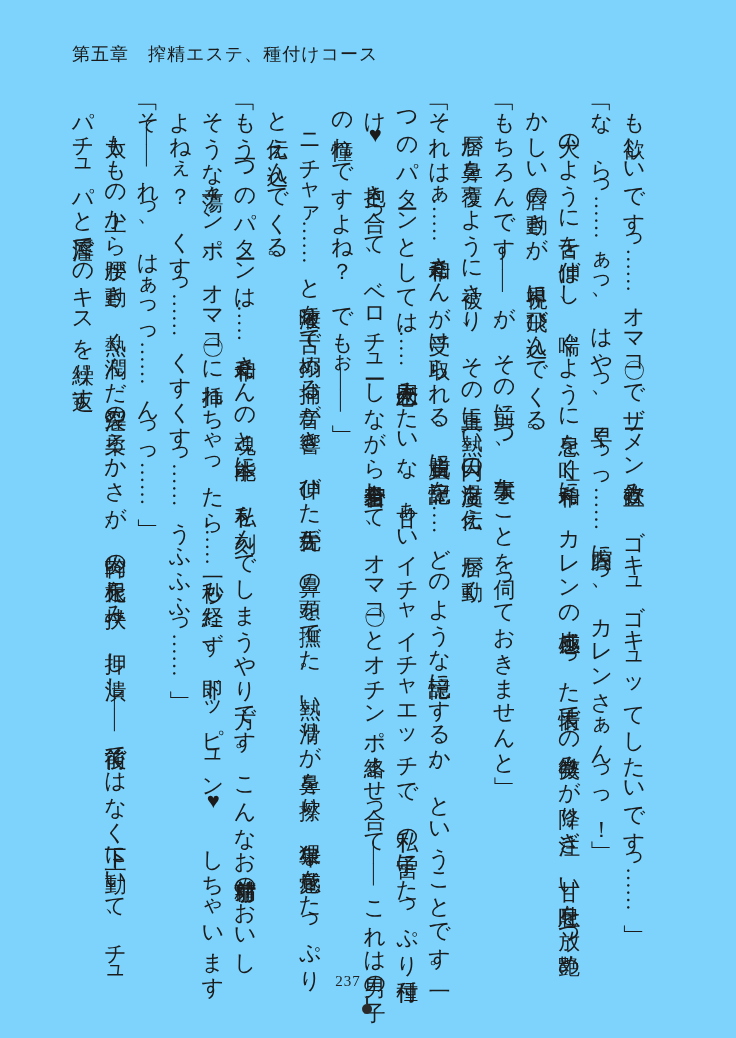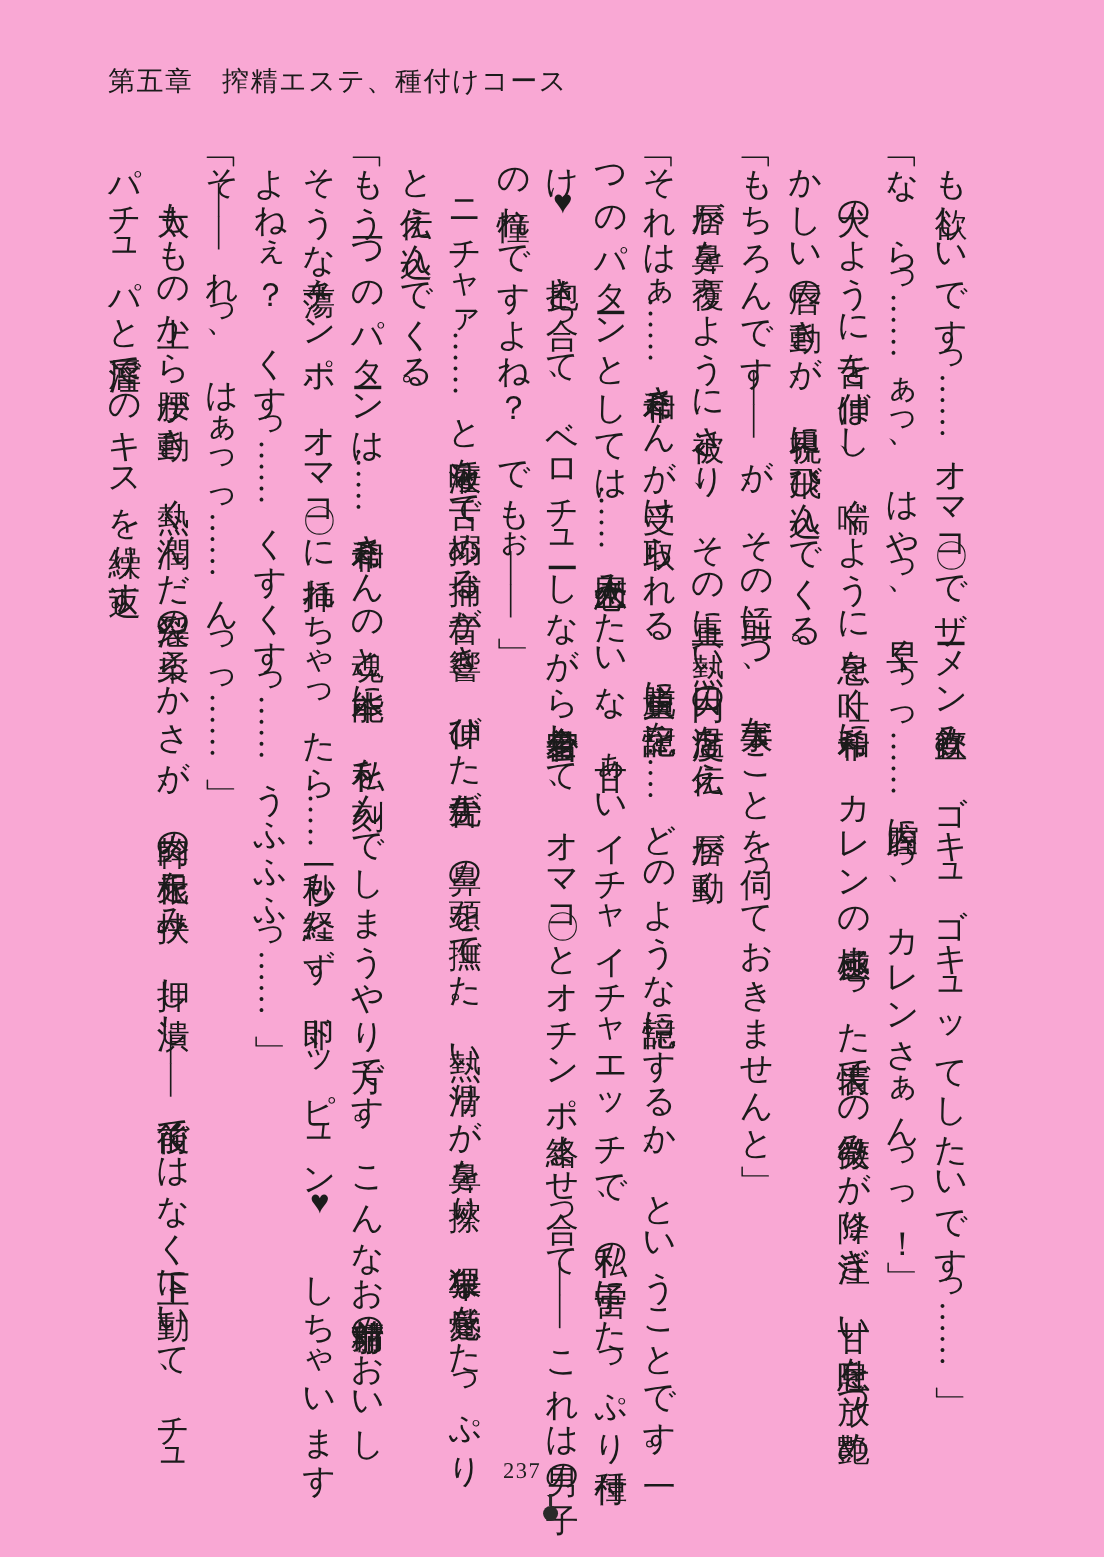--- a/index.html
+++ b/index.html
@@ -11,21 +11,21 @@
     height: 1038px;
     background: #ffffff;
     position: relative;
     overflow: hidden;
     font-family: "Liberation Serif", "DejaVu Serif", serif;
     color: #1b1b1b;
   }
   .page {
     position: absolute;
     inset: 0;
-    background: #f9a8d4;
+    background: #7dd3fc;
   }
   .chapter-header {
     position: absolute;
     top: 42px;
     left: 72px;
     font-size: 18px;
     letter-spacing: 1px;
     white-space: nowrap;
   }
   .text-block {

